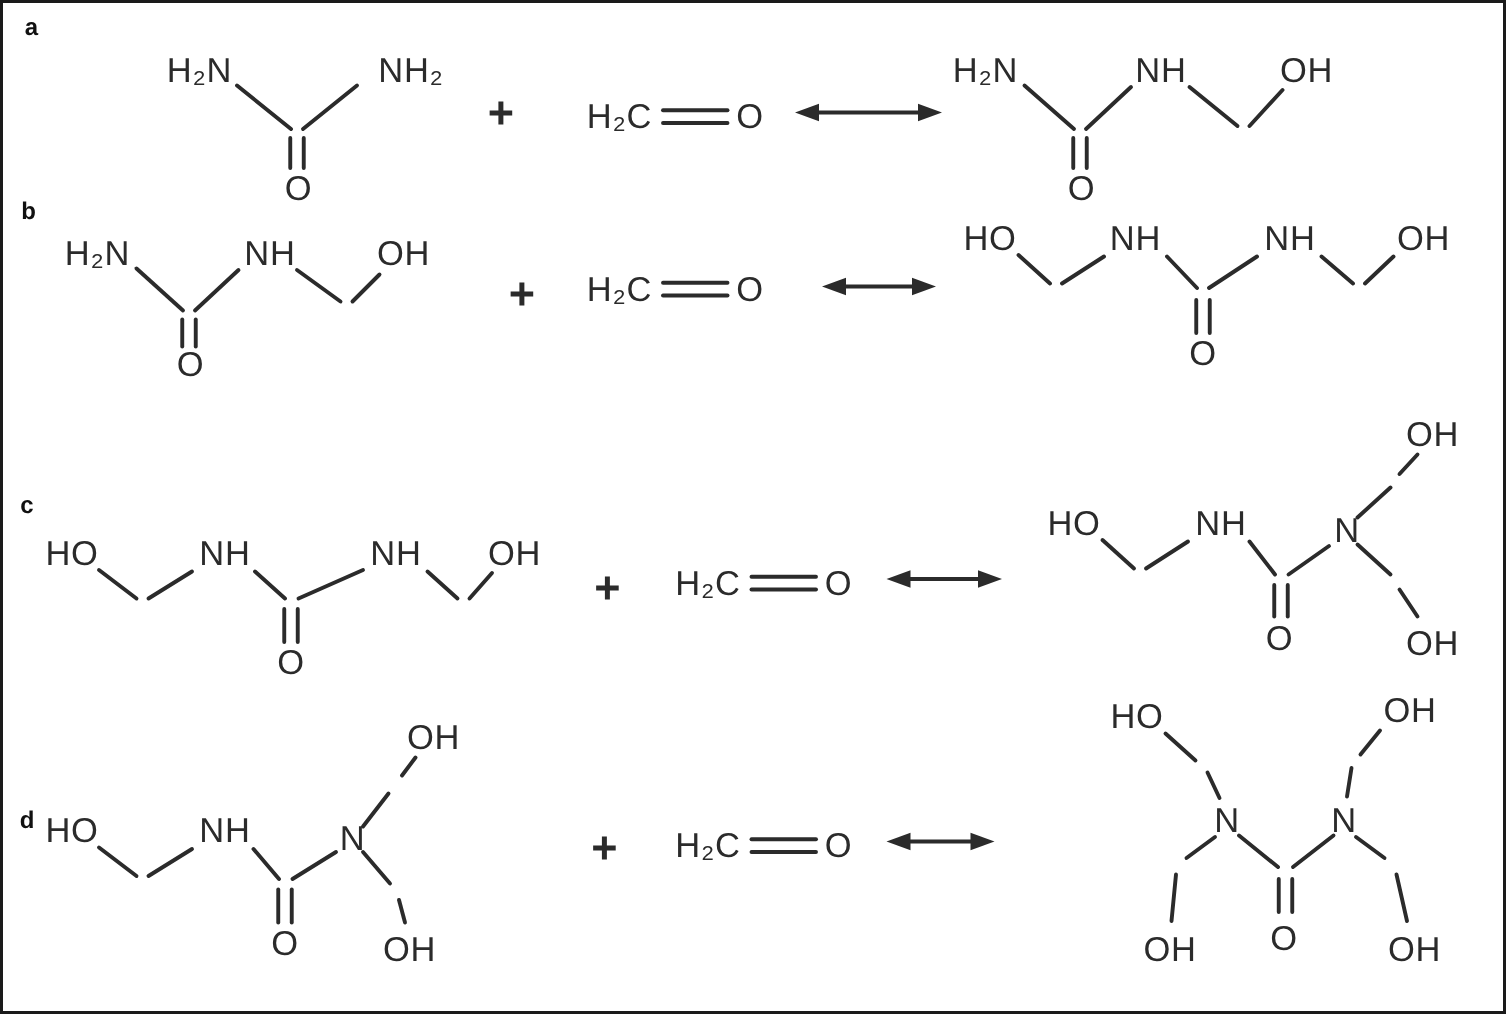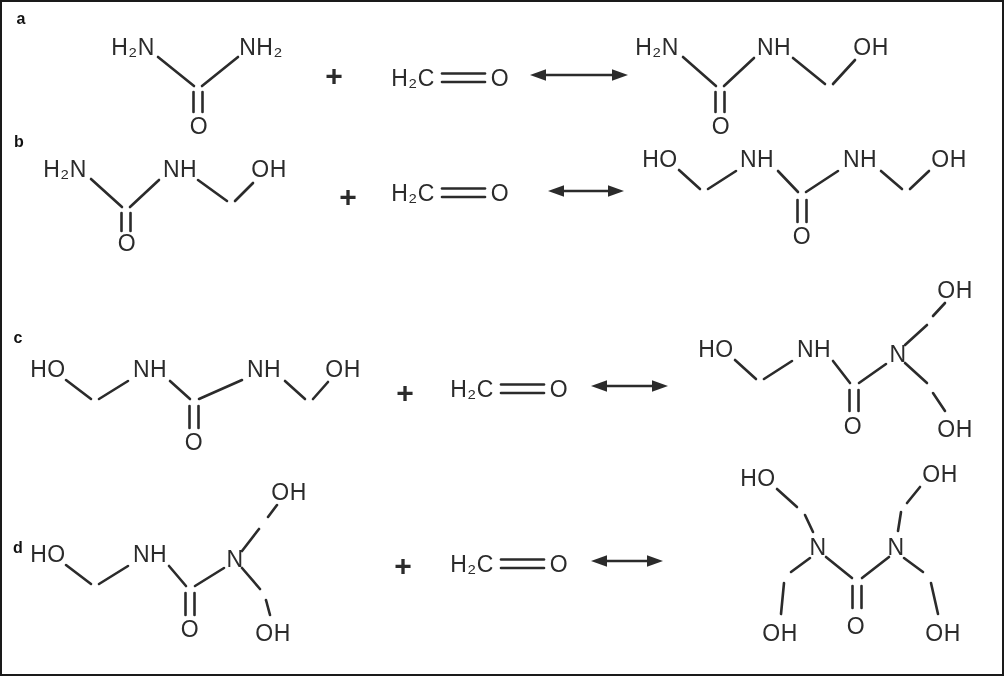--- a/index.html
+++ b/index.html
@@ -166,21 +166,21 @@
       <line class="bond" x1="808" y1="556" x2="789" y2="570"></line>
       <line class="bond" x1="782" y1="581" x2="779" y2="612"></line>
       <line class="bond" x1="902" y1="556" x2="921" y2="570"></line>
       <line class="bond" x1="929" y1="581" x2="936" y2="612"></line>
     </g>
   </svg>
 
   <div>
     <span class="row-label" style="left:19px;top:17px">a</span>
     <span class="atom" style="left:131px;top:45px">H₂N</span>
-    <span class="atom" style="left:259px;top:45px">NH₂</span>
+    <span class="atom" style="left:272px;top:45px">NH₂</span>
     <span class="atom" style="left:197px;top:124px">O</span>
     <span class="plus" style="left:332px;top:74px">+</span>
     <span class="atom" style="left:411px;top:76px">H₂C</span>
     <span class="atom" style="left:498px;top:76px">O</span>
     <span class="atom" style="left:655px;top:45px">H₂N</span>
     <span class="atom" style="left:719px;top:124px">O</span>
     <span class="atom" style="left:772px;top:45px">NH</span>
     <span class="atom" style="left:869px;top:45px">OH</span>
   </div>
 

